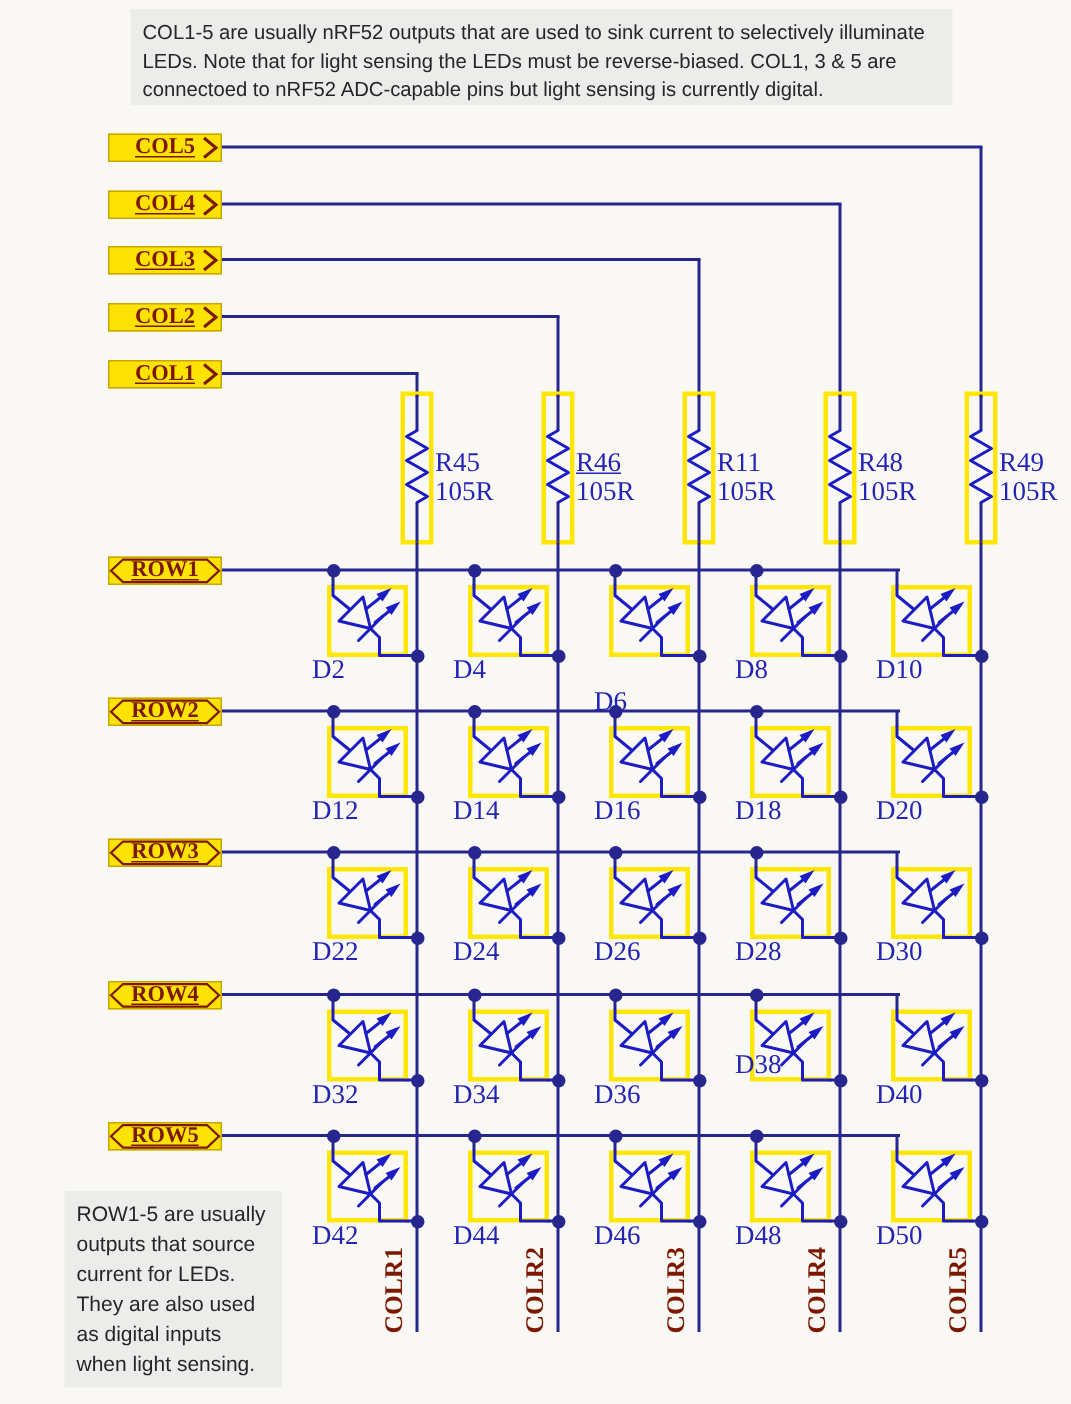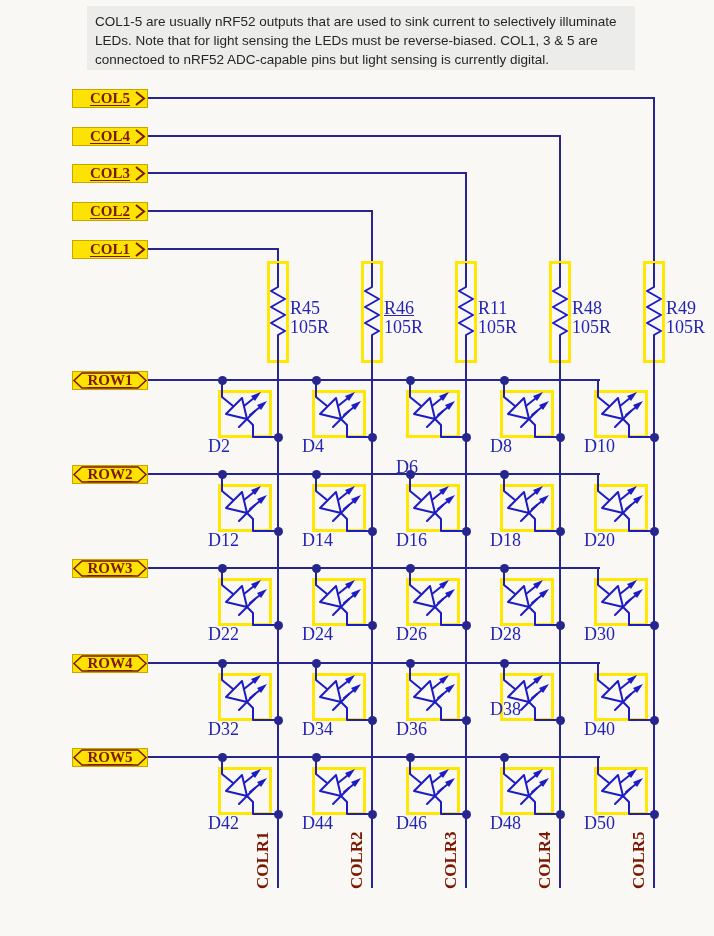--- a/index.html
+++ b/index.html
@@ -25,20 +25,21 @@
   .ptext{position:relative;z-index:1;font-weight:700;font-size:15px;color:var(--port-text,#7c1800);
          text-decoration:underline;text-underline-offset:2px;line-height:1;}
   .vlabel{position:absolute;width:58px;height:20px;transform:rotate(-90deg);transform-origin:0 0;
           font-weight:700;font-size:17px;line-height:20px;color:var(--port-text,#7c1800);white-space:nowrap;}
 </style>
 </head>
 <body>
 
 <div id="canvas">
   <div class="note note-top">COL1-5 are usually nRF52 outputs that are used to sink current to selectively illuminate LEDs. Note that for light sensing the LEDs must be reverse-biased. COL1, 3 &amp; 5 are connectoed to nRF52 ADC-capable pins but light sensing is currently digital.</div>
+  <div class="note note-bottom">ROW1-5 are usually outputs that source current for LEDs. They are also used as digital inputs when light sensing.</div>
   <div id="schematic">
       <div class="wire" style="left: 148px; top: 97px; width: 507px; height: 2px;"></div>
       <div class="wire" style="left: 653px; top: 98px; width: 2px; height: 167px;"></div>
       <div class="hlabel" style="left: 72px; top: 88.5px; width: 76px; height: 19px;">
         <svg class="shape" viewBox="0 0 76 19">
           <path class="pshape" stroke-width="2" d="M64,3 L72,9.5 L64,16"></path>
         </svg>
         <span class="ptext">COL5</span>
       </div>
       <div class="wire" style="left: 148px; top: 135px; width: 413px; height: 2px;"></div>

